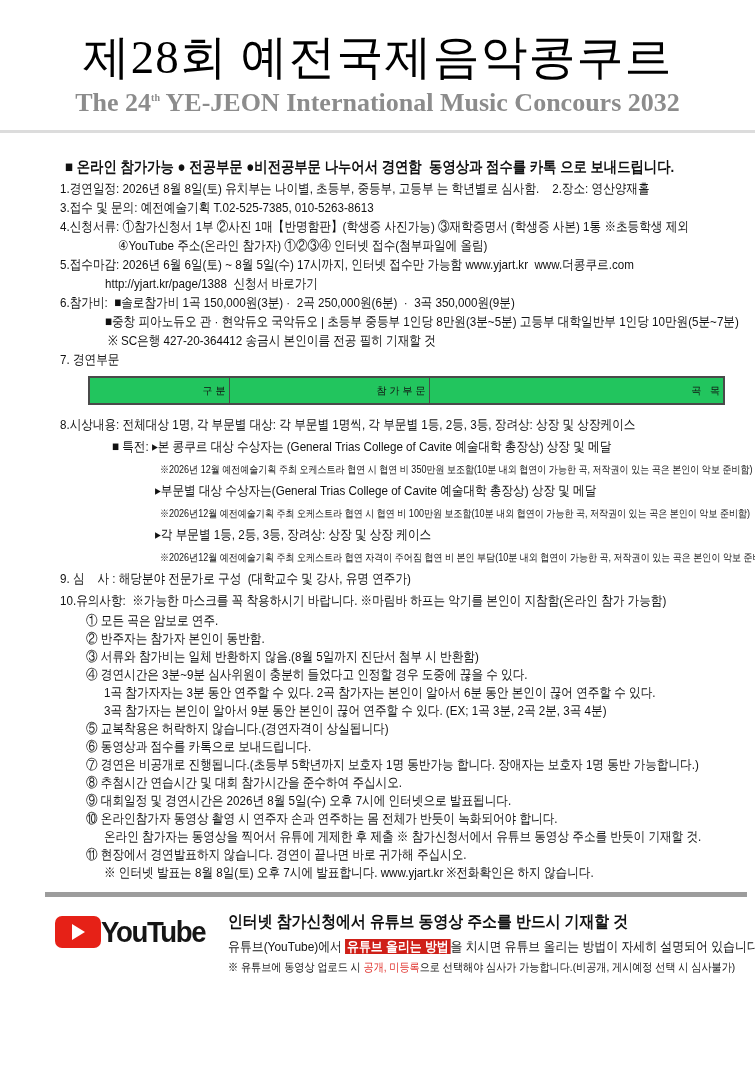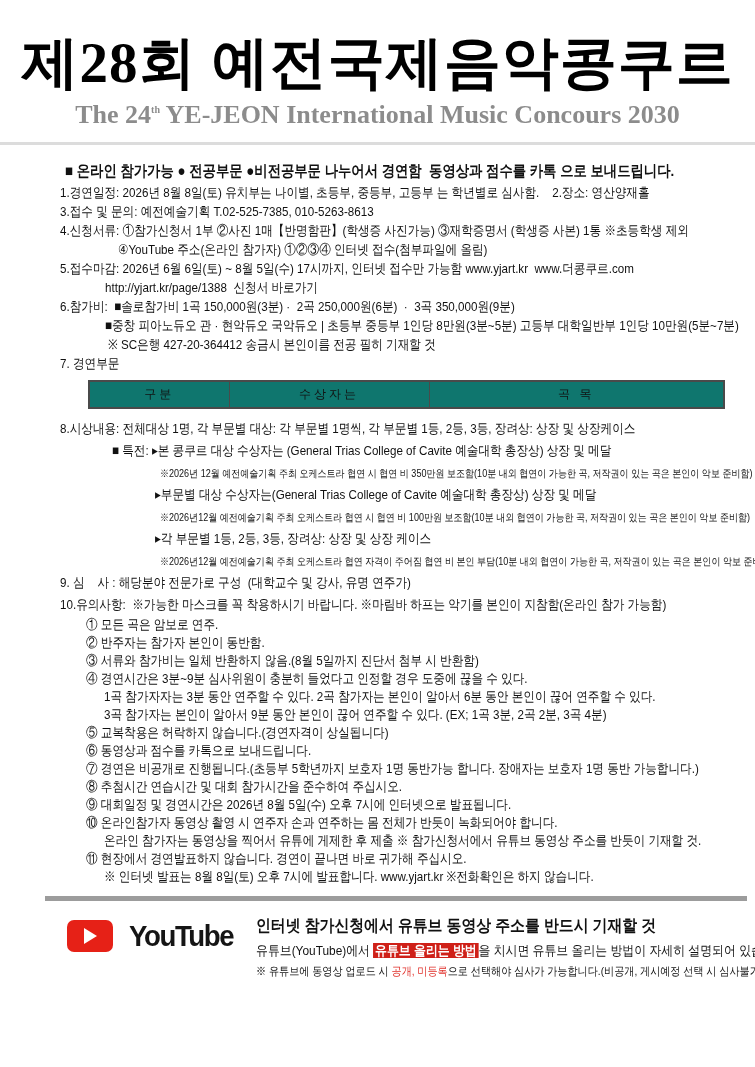--- a/index.html
+++ b/index.html
@@ -6,59 +6,59 @@
   html,body { background:#ffffff; }
   body {
     width:755px; height:1067px; overflow:hidden;
     font-family:"Liberation Sans", sans-serif; color:#111;
   }
   .page { width:755px; height:1067px; position:relative; }
 
   
   .title-block { text-align:center; padding-top:30px; }
   .main-title {
-    font-family:"Liberation Serif", serif; font-weight:bold;
-    font-size:57px; line-height:1.15; letter-spacing:1px; color:#000;
+    font-family:"Liberation Serif", serif; font-weight:normal;
+    font-size:47px; line-height:1.15; letter-spacing:1px; color:#000;
   }
   .sub-title {
     margin-top:4px; font-family:"Liberation Serif", serif; font-weight:bold;
     font-size:26px; color:#8c8c8c; letter-spacing:0;
   }
   .sub-title sup { font-size:10px;text-align:right; }
   .rule { height:3px; background:#dcdcdc; margin-top:12px; }
 
   
-  .content { padding-left:60px; padding-right:10px; margin-top:14px; }
+  .content { padding-left:60px; padding-right:10px; margin-top:22px; }
   .line {
     font-size:13.5px; line-height:19px; white-space:pre-wrap;
     transform:scaleX(0.86); transform-origin:0 50%; width:116%;
   }
   .intro { font-weight:bold; font-size:15.5px; line-height:24px; margin-left:5px; }
   .awards .line { line-height:22px; }
   .notices .line { line-height:18px; }
   .small { font-size:10.5px; }
 
   
   .ctable {
     border-collapse:collapse; margin:7px 0 9px 28px;
     text-align:center; border:2px solid #4a4a4a; table-layout:fixed;
   }
   .ctable th, .ctable td { border:1px solid #4a4a4a; vertical-align:middle; }
-  .ctable th { background:#0f766e; font-weight:normal; font-size:12px; height:27px; letter-spacing:3px; }
+  .ctable th { background:#22c55e; font-weight:normal; font-size:10px; height:27px; letter-spacing:3px;text-align:right; }
   .ctable td { height:40px; background:#fff; }
   .cw { display:inline-block; transform:scaleX(0.86); transform-origin:50% 50%; white-space:pre-line; line-height:1.35; }
   .cell-category .cw { font-weight:bold; font-size:13px; }
   .cell-divisions .cw { font-size:12.5px; }
   .cell-fee .cw { font-size:10px; }
   .cell-pieces .cw { font-size:13px; }
 
   
   .divider { height:5px; background:#9c9c9c; margin:10px 8px 0 45px; }
   .yt-section { display:flex; align-items:flex-start; margin:12px 0 0 55px; gap:14px; }
-  .yt-logo { display:flex; align-items:center; gap:16px; padding-top:6px;margin-left:12px; }
+  .yt-logo { display:flex; align-items:center; gap:0; padding-top:6px; }
   .yt-btn { width:46px; height:32px; background:#e62117; border-radius:7px; position:relative; flex:0 0 auto; }
   .play-tri {
     position:absolute; left:17px; top:8px; width:0; height:0;
     border-top:8px solid transparent; border-bottom:8px solid transparent;
     border-left:13px solid #ffffff;
   }
   .yt-word { font-size:30px; font-weight:bold; letter-spacing:-1.5px; color:#151515; transform:scaleX(0.92); transform-origin:0 50%; }
   .yt-text { padding-top:2px; }
   .yt-line1 { font-weight:bold; font-size:16.5px; transform:scaleX(0.9); transform-origin:0 50%; white-space:pre; }
   .yt-line2 { font-size:13.5px; margin-top:5px; transform:scaleX(0.88); transform-origin:0 50%; white-space:pre; }
@@ -66,21 +66,21 @@
   .hl { background:#cf2018; color:#ffffff; font-weight:bold; padding:0 2px; }
   .red { color:#e0302a; }
 </style>
 </head>
 <body>
 
 <div class="page">
 
   <div class="title-block">
     <div class="main-title">제28회 예전국제음악콩쿠르</div>
-    <div class="sub-title"><span>The 24</span><sup>th</sup><span> YE-JEON International Music Concours 2030</span></div>
+    <div class="sub-title"><span>The 24</span><sup>th</sup><span> YE-JEON International Music Concours 2032</span></div>
   </div>
 
   <div class="rule"></div>
 
   <div class="content">
 
     <div class="line intro">■ 온라인 참가가능 ● 전공부문 ●비전공부문 나누어서 경연함  동영상과 점수를 카톡 으로 보내드립니다.</div>
 
     <div class="info">
         <div class="line ">1.경연일정: 2026년 8월 8일(토) 유치부는 나이별, 초등부, 중등부, 고등부 는 학년별로 심사함.    2.장소: 영산양재홀</div>
@@ -98,21 +98,21 @@
     <table class="ctable">
       <colgroup>
         <col style="width:140px">
           <col style="width:200px">
           <col style="width:190px">
           <col style="width:105px">
       </colgroup>
       <thead>
         <tr>
           <th>구분</th>
-          <th>수상자는</th>
+          <th>참가부문</th>
           <th colspan="2">곡 목</th>
         </tr>
       </thead>
       <tbody>
         </tbody>
     </table>
 
     <div class="awards">
         <div class="line ">8.시상내용: 전체대상 1명, 각 부문별 대상: 각 부문별 1명씩, 각 부문별 1등, 2등, 3등, 장려상: 상장 및 상장케이스</div>
         <div class="line " style="margin-left: 52px;">■ 특전: ▸본 콩쿠르 대상 수상자는 (General Trias College of Cavite 예술대학 총장상) 상장 및 메달</div>

